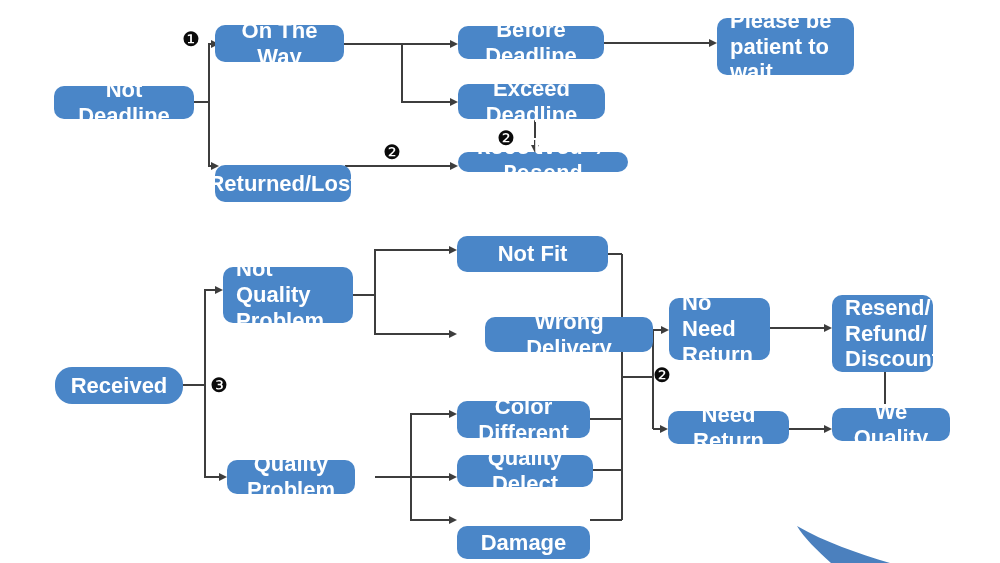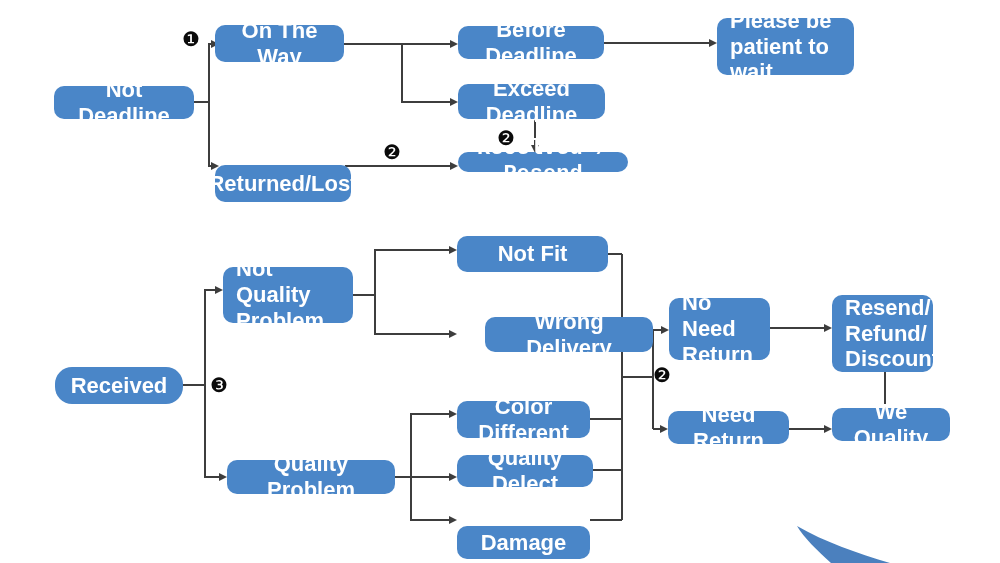--- a/index.html
+++ b/index.html
@@ -28,21 +28,21 @@
   
   #n-not-received{left:54px;top:86px;width:140px;height:33px;}
   #n-on-the-way{left:215px;top:25px;width:129px;height:37px;}
   #n-returned-lost{left:215px;top:148px;width:136px;height:37px;margin-top:17px;}
   #n-before-deadline{left:458px;top:26px;width:146px;height:33px;}
   #n-exceed-deadline{left:458px;top:84px;width:147px;height:35px;}
   #n-please-wait{left:717px;top:18px;width:137px;height:57px;}
   #n-received-resend{left:458px;top:152px;width:170px;height:20px;font-family:Liberation Mono, monospace;}
   #n-received{left:55px;top:367px;width:128px;height:37px;border-radius:17px;}
   #n-not-quality-problem{left:223px;top:267px;width:130px;height:56px;border-radius:10px;}
-  #n-quality-problem{left:227px;top:460px;width:168px;height:34px;}
+  #n-quality-problem{left:227px;top:460px;width:128px;height:34px;}
   #n-not-fit{left:457px;top:236px;width:151px;height:36px;}
   #n-wrong-delivery{left:457px;top:317px;width:168px;height:35px;margin-left:28px;}
   #n-color-different{left:457px;top:401px;width:133px;height:37px;}
   #n-quality-delect{left:457px;top:455px;width:136px;height:32px;}
   #n-damage{left:457px;top:504px;width:133px;height:33px;margin-top:22px;}
   #n-no-need-return{left:669px;top:298px;width:101px;height:62px;}
   #n-need-return{left:668px;top:411px;width:121px;height:33px;}
   #n-resend-refund-discount{left:832px;top:295px;width:101px;height:77px;}
   #n-we-received{left:832px;top:408px;width:118px;height:33px;}
   

